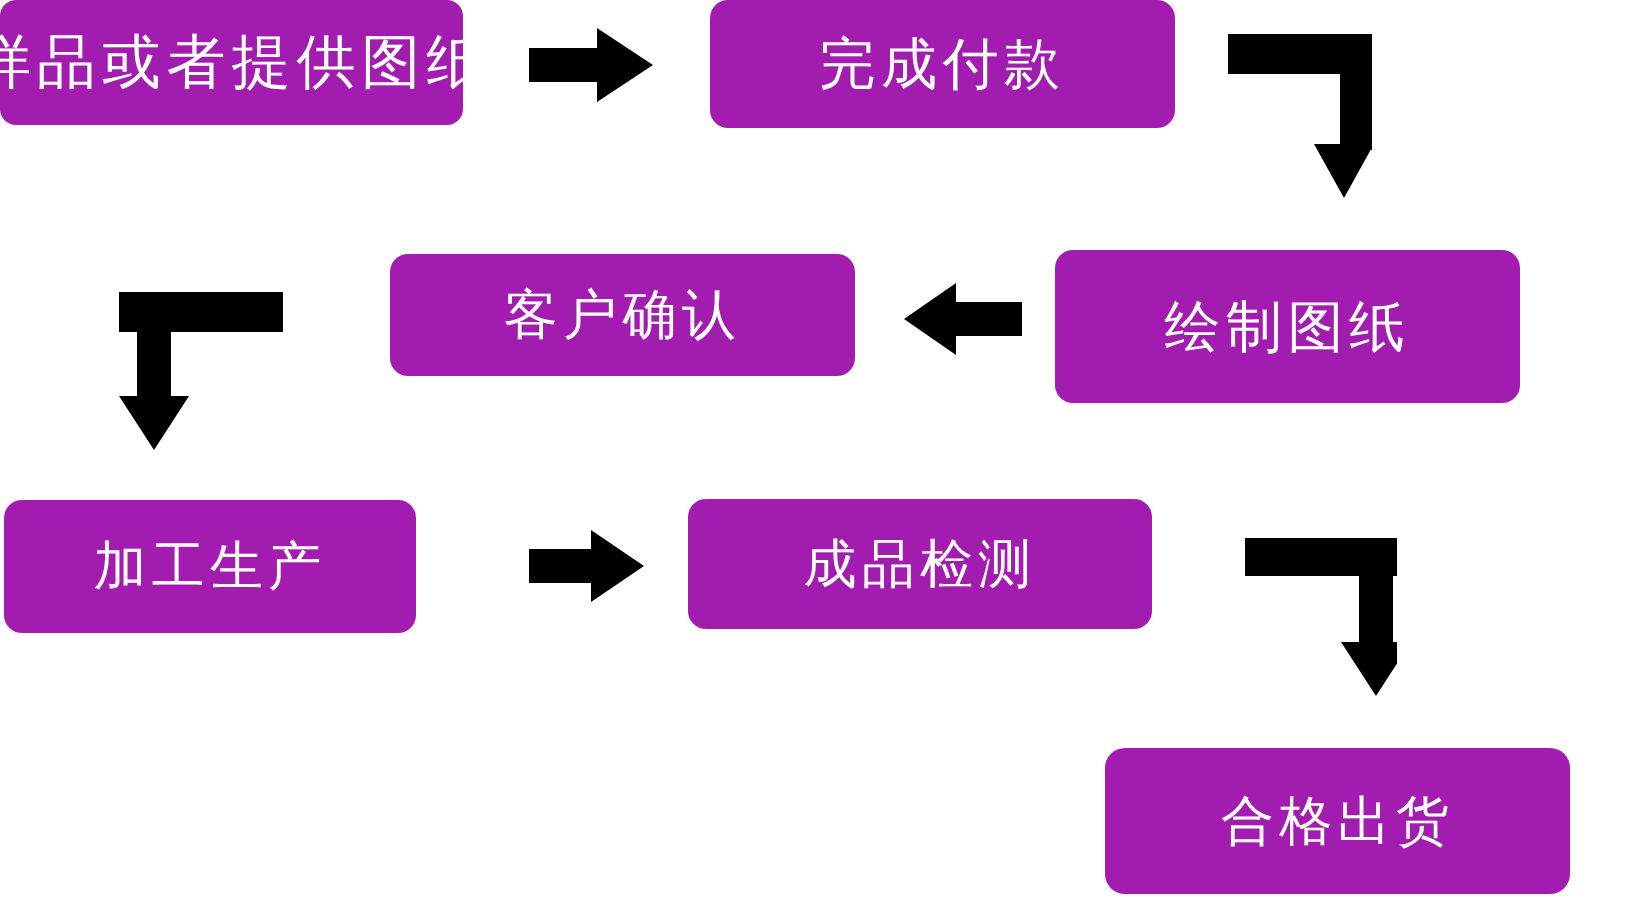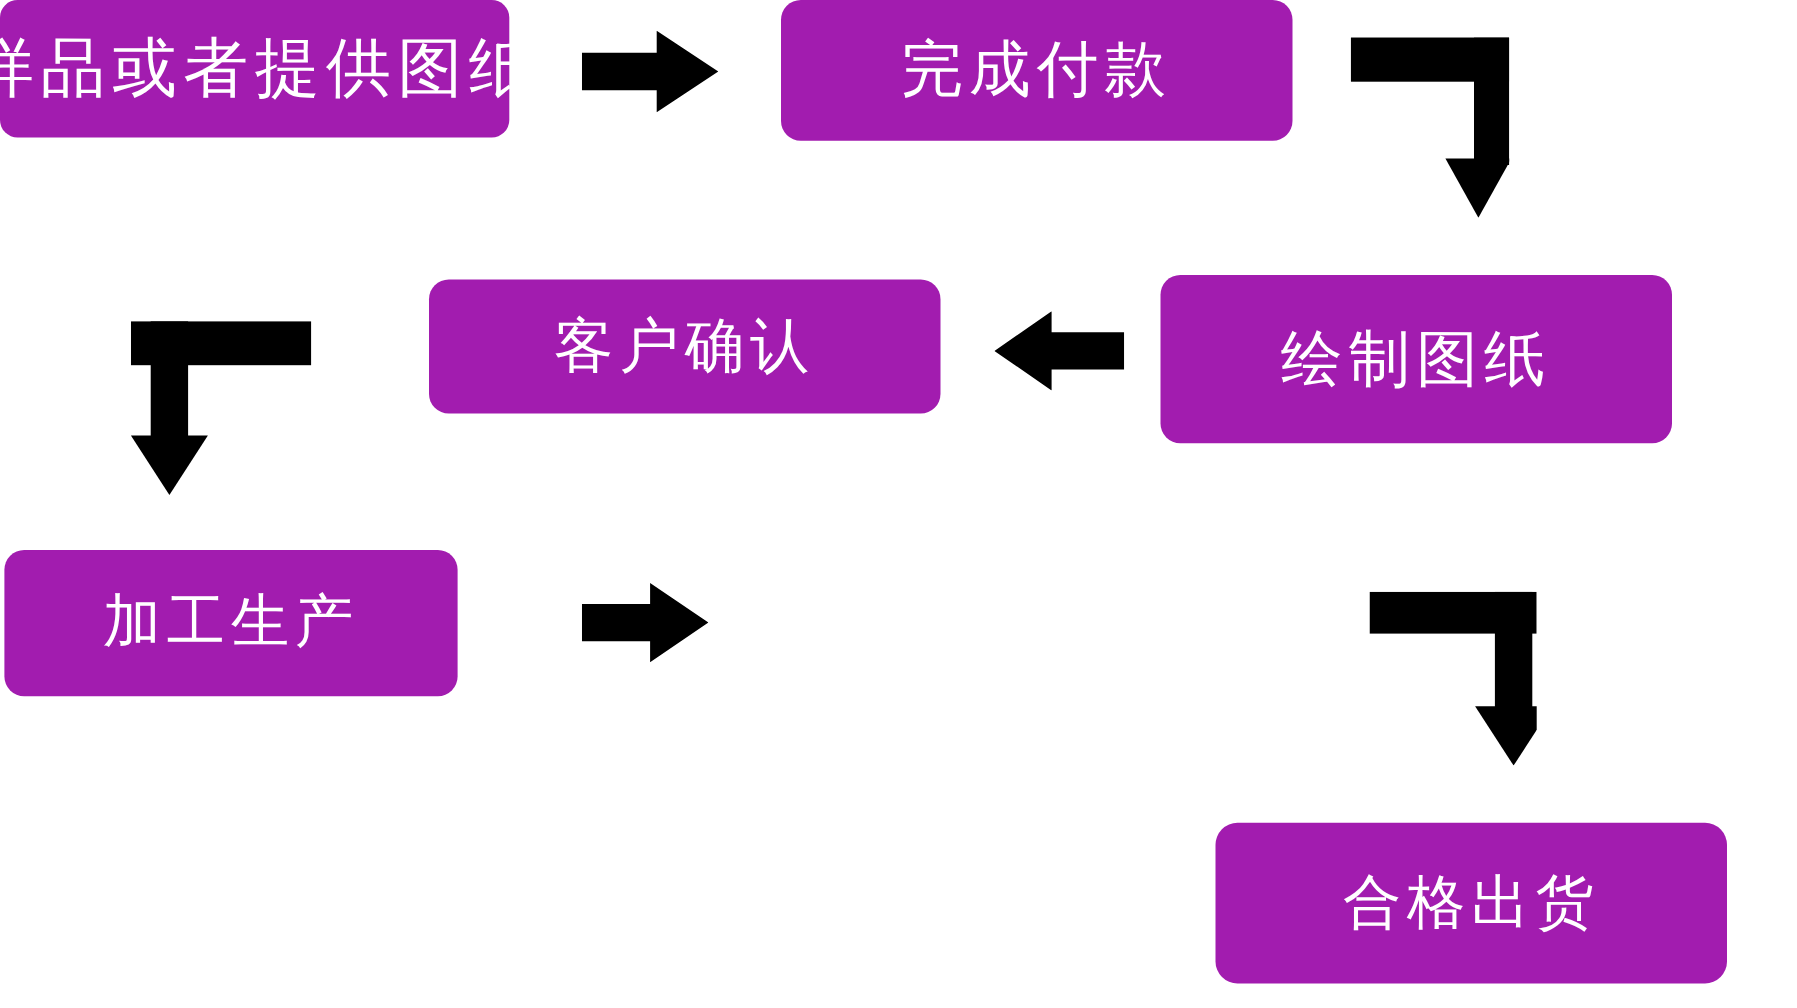--- a/index.html
+++ b/index.html
@@ -115,20 +115,23 @@
   <div class="node" id="node-produce">
     <span class="node-label">加工生产</span>
   </div>
 
   <div class="arrow" id="arrow-produce-inspect">
     <svg viewBox="0 0 115 72" width="115" height="72" aria-hidden="true">
       <polygon points="0,19 62,19 62,0 115,36 62,72 62,53 0,53" fill="#000000"></polygon>
     </svg>
   </div>
 
+  <div class="node" id="node-inspect">
+    <span class="node-label">成品检测</span>
+  </div>
 
   <div class="arrow" id="arrow-inspect-ship">
     <svg viewBox="0 0 152 158" width="152" height="158" aria-hidden="true">
       <rect x="0" y="0" width="152" height="38" fill="#000000"></rect>
       <rect x="114" y="0" width="34" height="110" fill="#000000"></rect>
       <polygon points="96,104 166,104 131,158" fill="#000000"></polygon>
     </svg>
   </div>
 
   <div class="node" id="node-ship">

